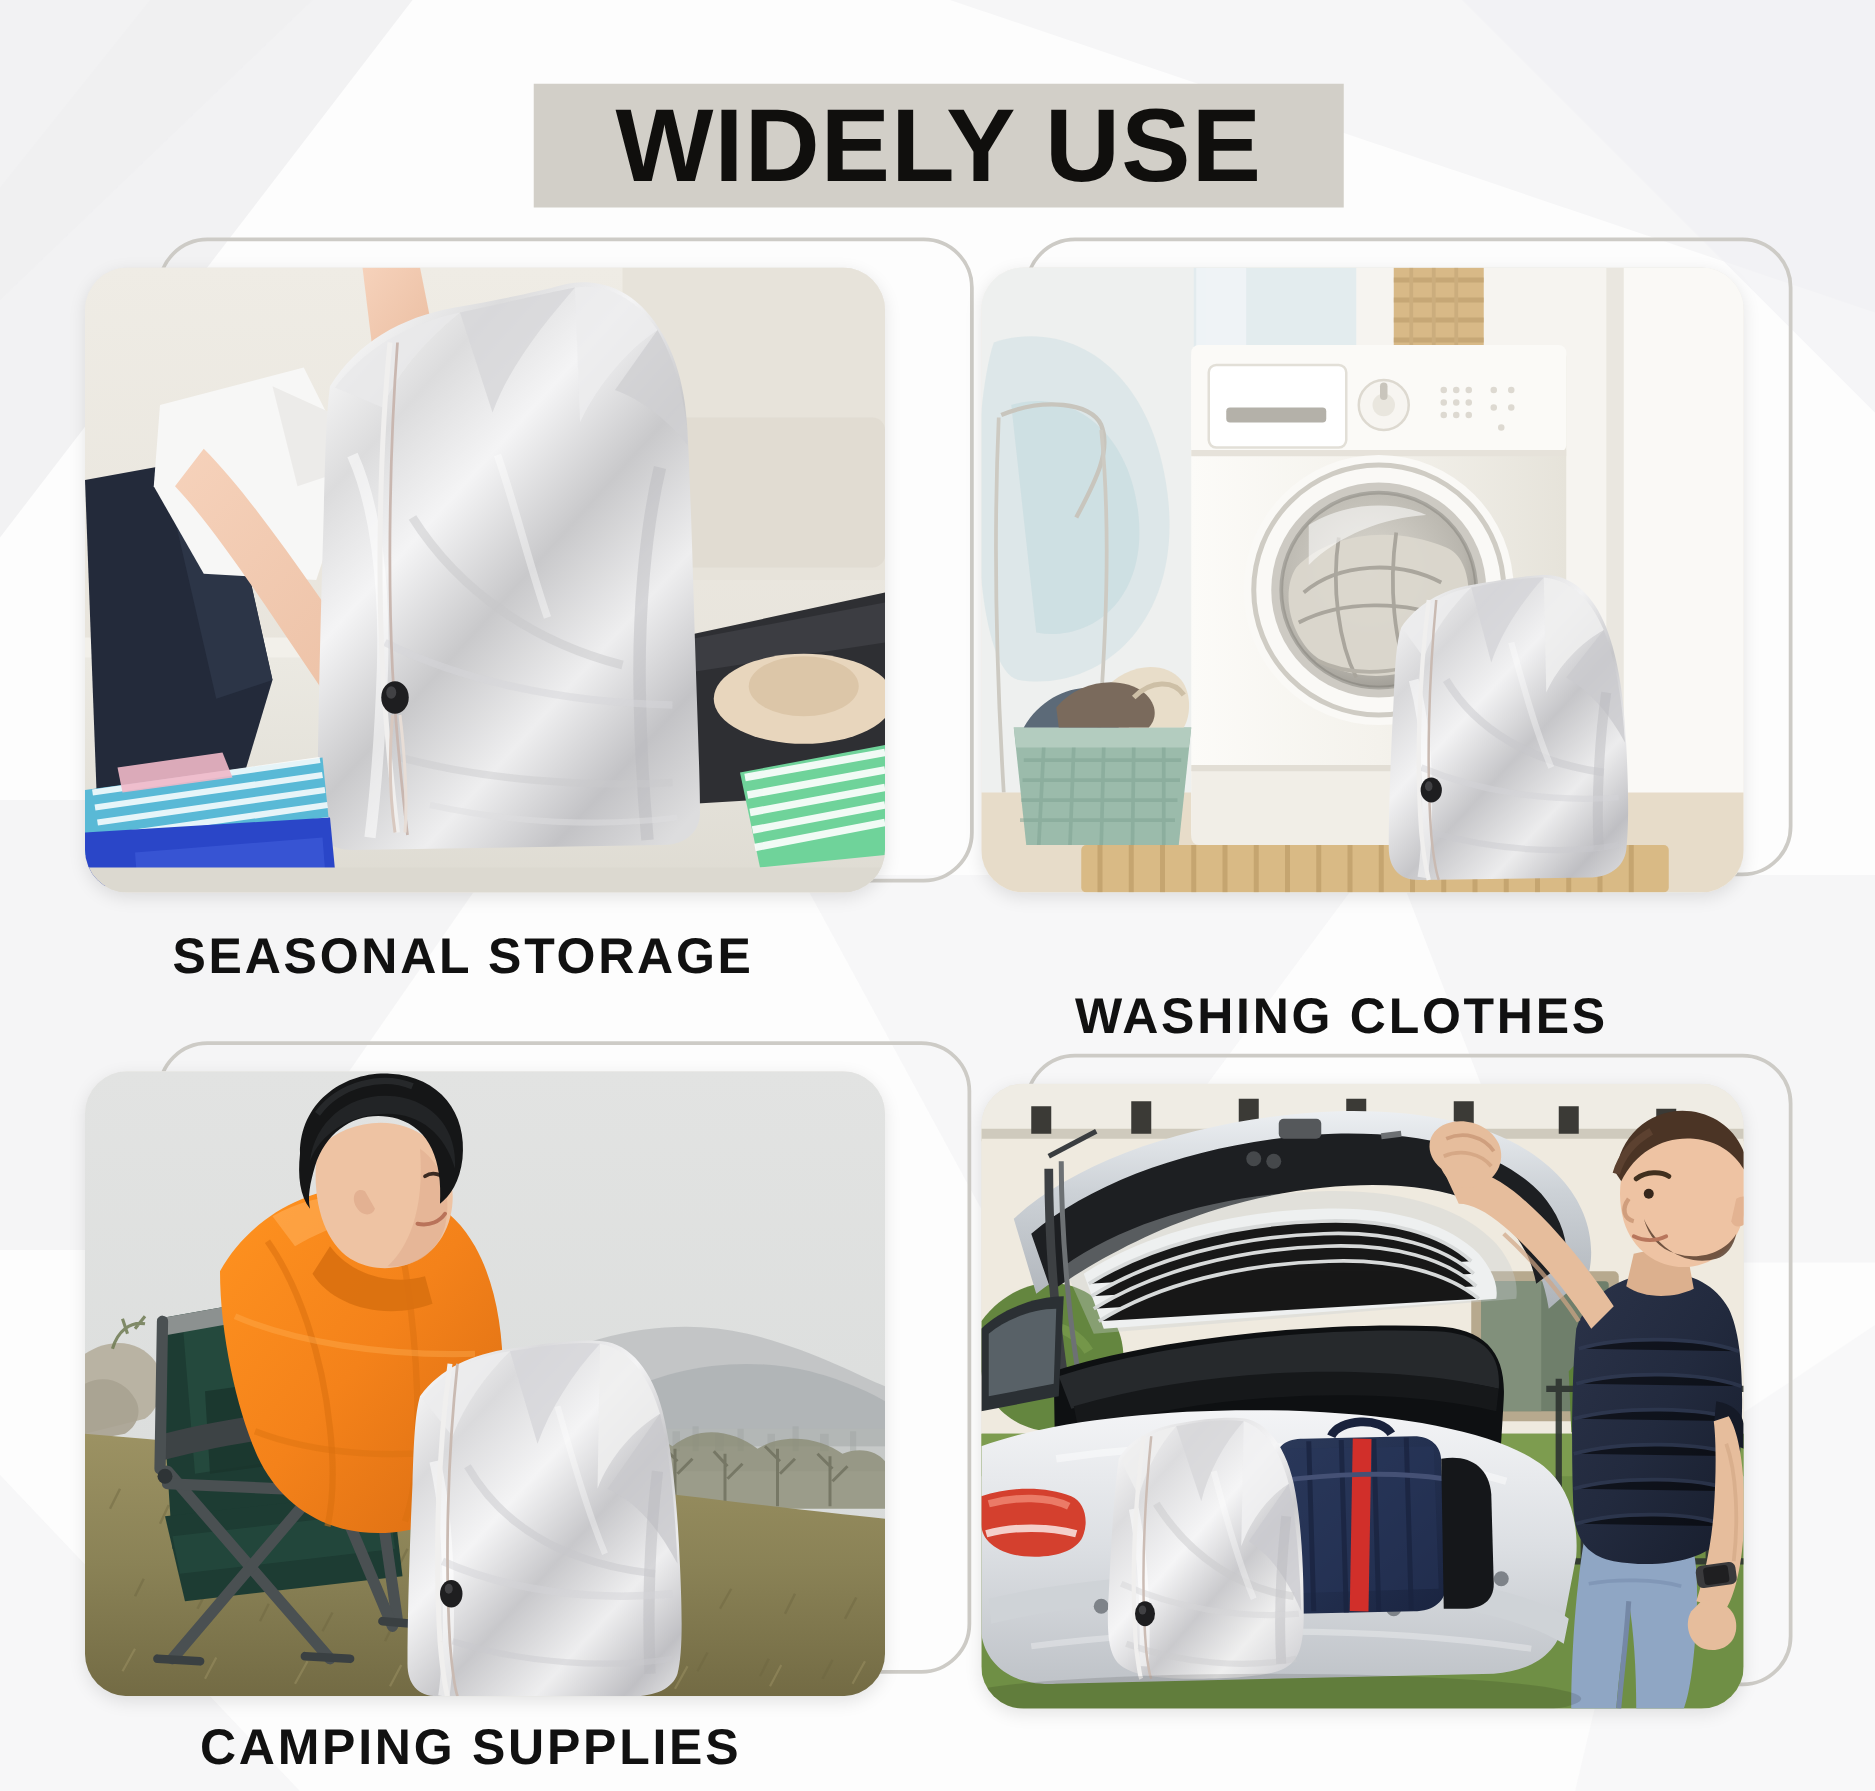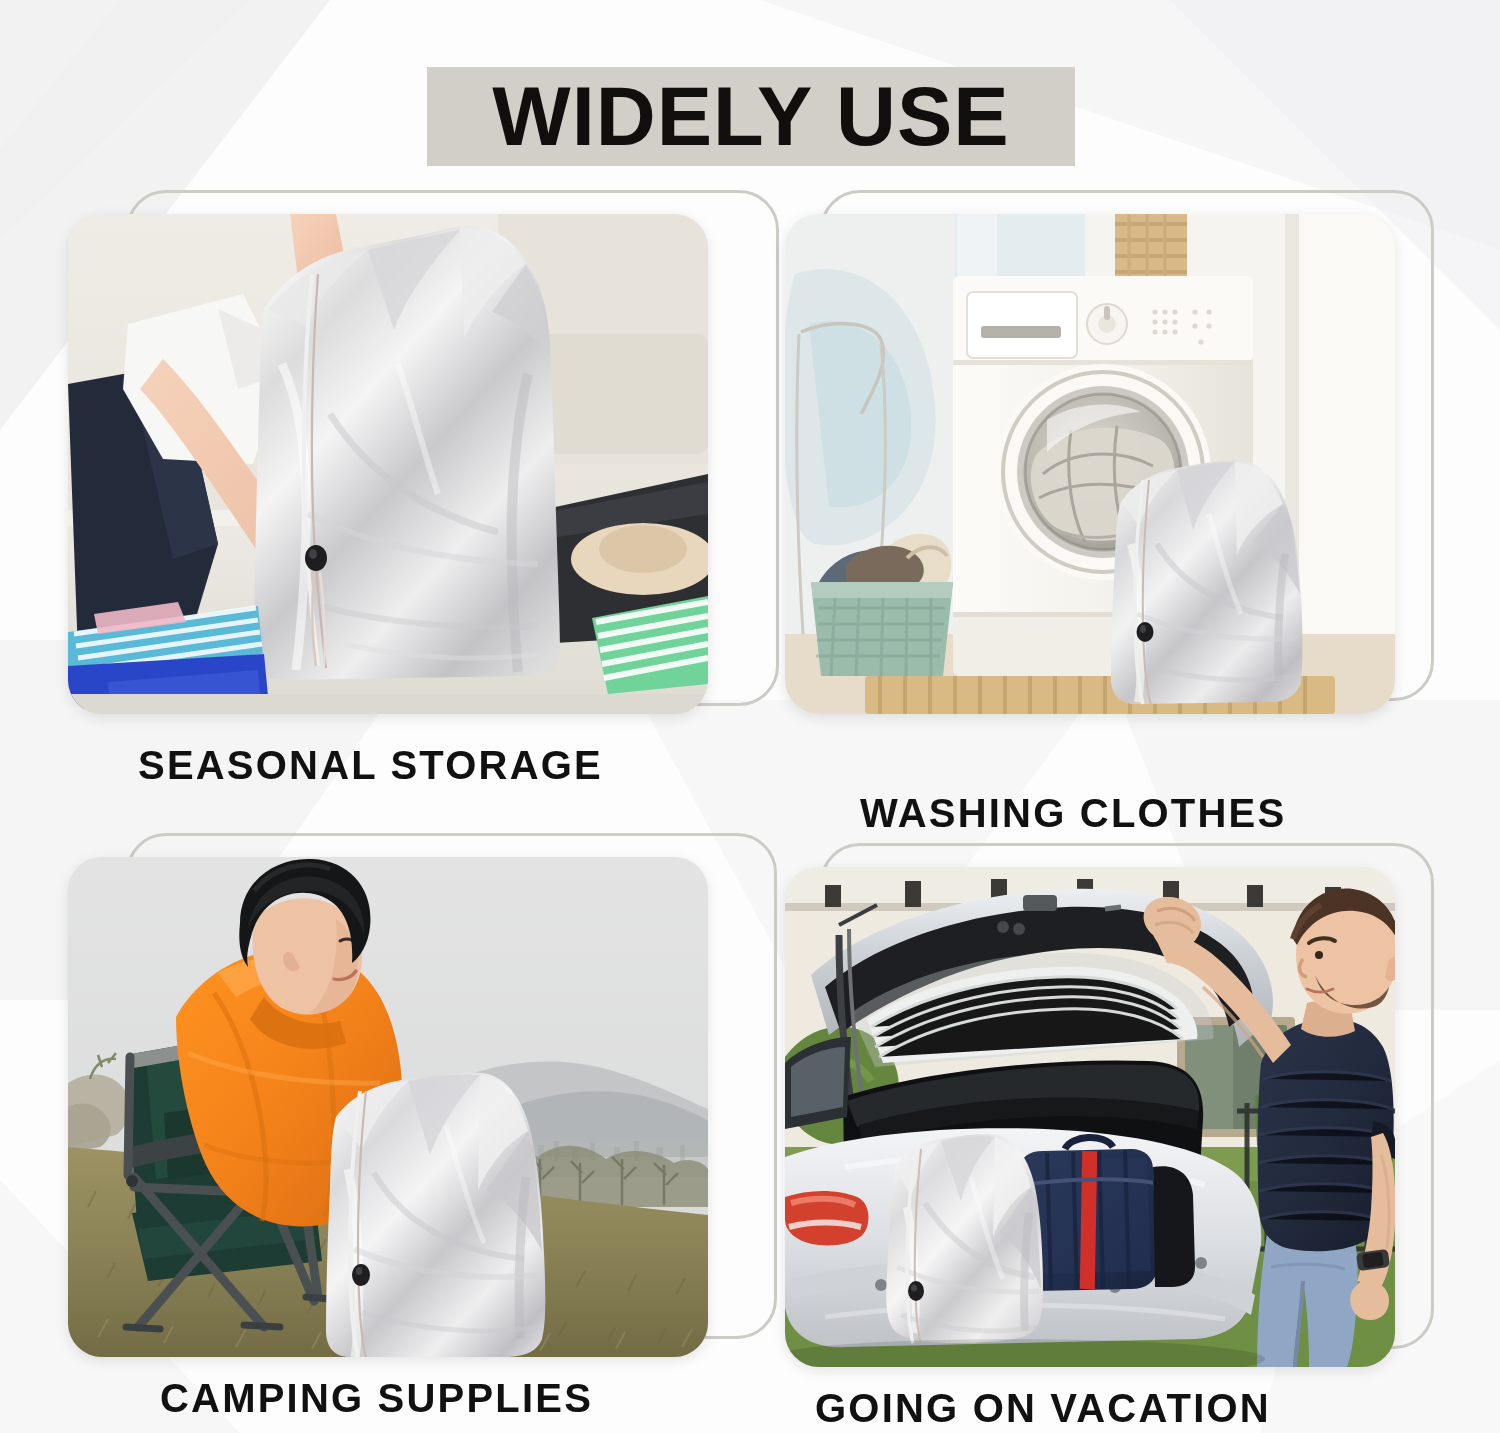--- a/index.html
+++ b/index.html
@@ -801,16 +801,15 @@
 
         <path d="M524,76 C532,70 544,70 550,74" stroke="#41301f" stroke-width="4" fill="none" stroke-linecap="round"></path>
         <circle cx="534" cy="88" r="4" fill="#35261b"></circle>
 
         <path d="M518,92 C512,100 514,108 522,110" stroke="#d09e7d" stroke-width="3.5" fill="none"></path>
         <path d="M522,122 C530,126 540,126 548,122" stroke="#b8765c" stroke-width="3" fill="none" stroke-linecap="round"></path>
 
         <ellipse cx="230" cy="492" rx="250" ry="20" fill="#000000" opacity=".12"></ellipse>
       </svg>
     </div>
-    <div class="caption">GOING ON VACATION</div>
   </div>
 
 </div>
 
 </body></html>

